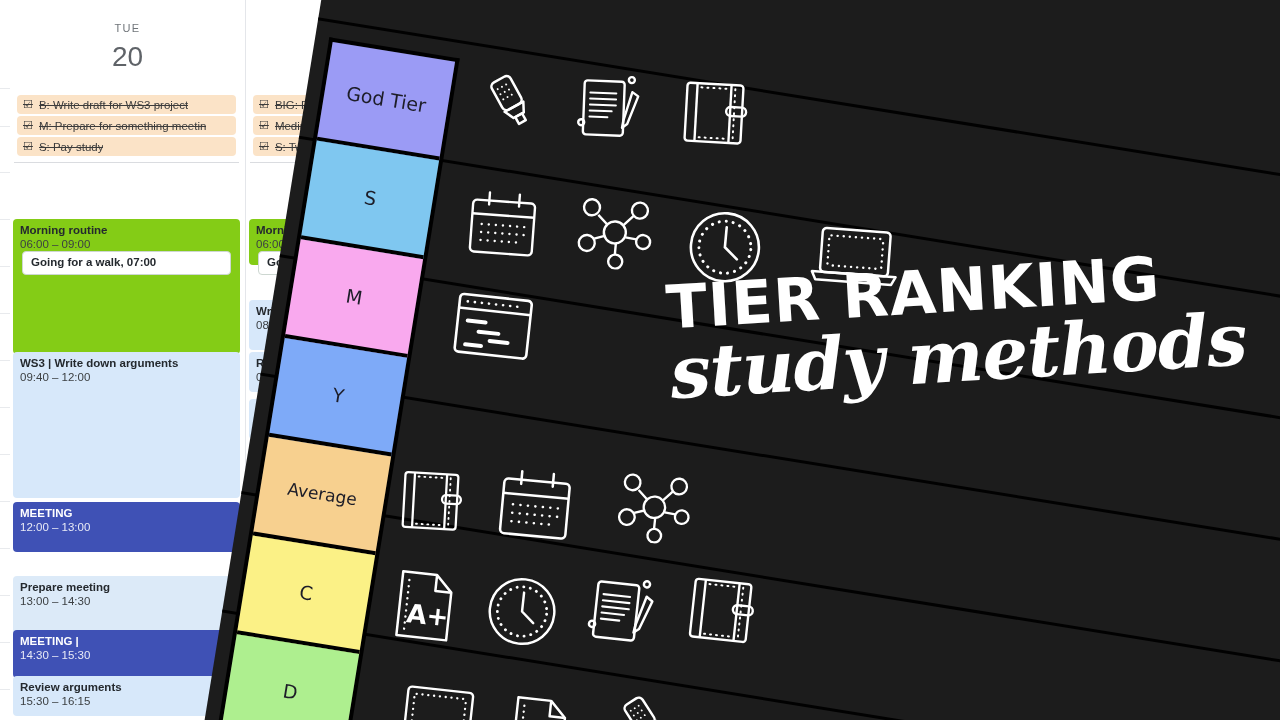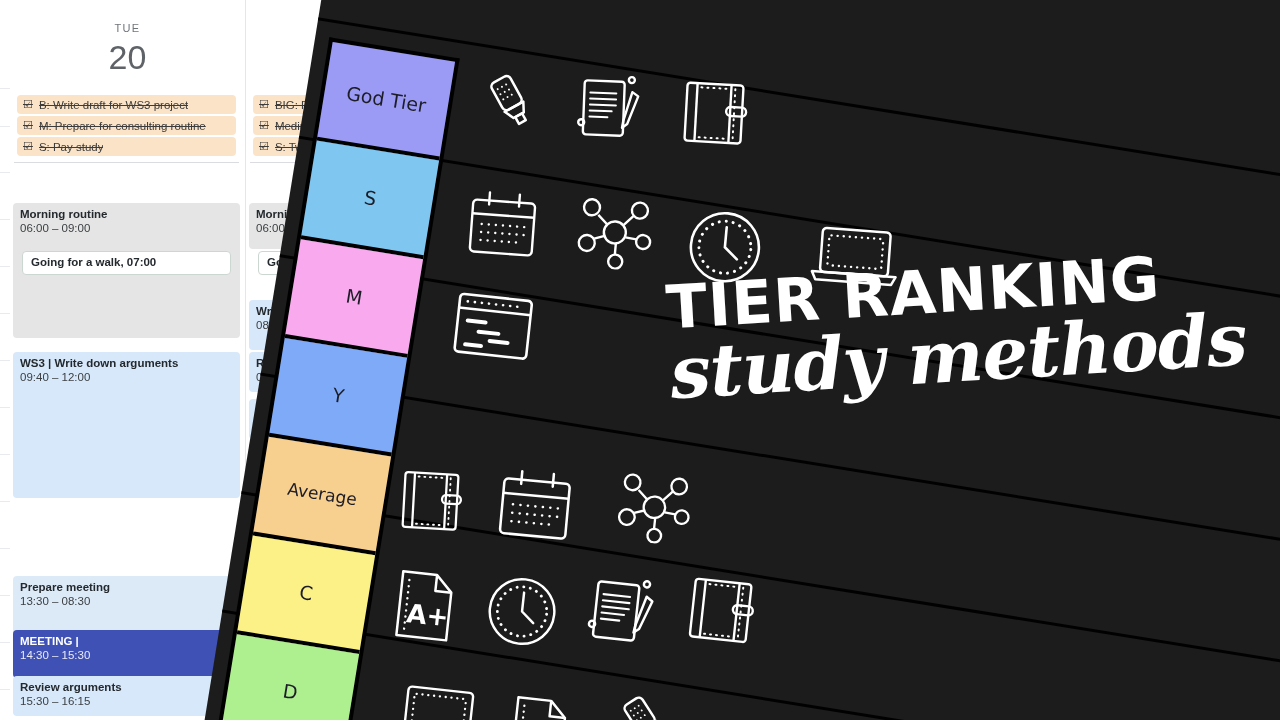--- a/index.html
+++ b/index.html
@@ -26,21 +26,21 @@
   #col-tue { left: 10px; width: 236px; }
   #col-wed { left: 246px; width: 236px; }
   #col-thu { left: 482px; width: 236px; }
 
   .cal-head { height: 88px; text-align: center; background:#fff; }
   .cal-dow {
     font-size: 11px; letter-spacing: 1.4px; color: #70757a; font-weight: 500;
     padding-top: 22px;
   }
   .cal-daynum {
-    font-size: 34px; color: #5f6368; font-weight: 400; line-height: 42px; padding-top:2px;
+    font-size: 28px; color: #5f6368; font-weight: 400; line-height: 42px; padding-top:2px;
   }
   
   .hourlines { position:absolute; left:0; top:88px; width:720px; height:632px; pointer-events:none; }
   .hline { position:absolute; left:0; width:720px; height:1px; background:#e8eaed; }
 
   .allday {
     position:absolute; top:90px; left:4px; right:6px;
     padding: 3px 0 4px 0;
     border-bottom: 1px solid #dadce0;
   }
@@ -55,21 +55,21 @@
   .task .chk { text-decoration: none; font-size: 11px; color:#3c3c3c; flex:0 0 auto; }
   .task .t-label { overflow:hidden; text-overflow:clip; }
 
   .ev {
     position:absolute; left:3px; right:5px;
     border-radius: 4px; padding: 4px 7px;
     font-size: 11.5px; color: #24292e; overflow: hidden;
   }
   .ev .ev-title { font-weight: 700; line-height: 14px; white-space: nowrap; }
   .ev .ev-time  { font-weight: 400; line-height: 14px; color:#3c4043; }
-  .ev.green  { background: #e5e5e5; }
+  .ev.green  { background: #84cc16; margin-top: 16px; }
   .ev.blue   { background: #d7e8fa; }
   .ev.blue2  { background: #dceaf8; }
   .ev.darkblue { background: #3f51b5; color: #fff; }
   .ev.darkblue .ev-time { color: #e8eaf6; }
   .ev.mint   { background: #d5e4d8; }
   .ev.white  { background: #ffffff; border:1px solid #cdd7d1; }
   .ev.peach  { background: #fbe3c7; }
   .ev-inline { white-space: nowrap; font-weight: 700; line-height:15px; }
   .bang { color:#d93025; font-weight:800; }
 
@@ -154,45 +154,49 @@
         <div class="cal-dow">TUE</div>
         <div class="cal-daynum">20</div>
       </div>
       <div class="allday">
         <div class="task">
           <span class="chk">☑</span>
           <span class="t-label">B: Write draft for WS3 project</span>
         </div>
         <div class="task">
           <span class="chk">☑</span>
-          <span class="t-label">M: Prepare for consulting routine</span>
+          <span class="t-label">M: Prepare for something meetin</span>
         </div>
         <div class="task">
           <span class="chk">☑</span>
           <span class="t-label">S: Pay study</span>
         </div>
       </div>
 
       <div class="ev green" style="top:203px;height:135px">
         <div class="ev-title">Morning routine</div>
         <div class="ev-time">06:00 – 09:00</div>
       </div>
       <div class="ev white" style="top:251px;height:24px;left:12px;right:14px;padding:3px 8px">
         <div class="ev-inline">Going for a walk, 07:00</div>
       </div>
 
       <div class="ev blue" style="top:352px;height:146px">
         <div class="ev-title">WS3 | Write down arguments</div>
         <div class="ev-time">09:40 – 12:00</div>
       </div>
 
+      <div class="ev darkblue" style="top:502px;height:50px">
+        <div class="ev-title">MEETING</div>
+        <div class="ev-time">12:00 – 13:00</div>
+      </div>
 
       <div class="ev blue2" style="top:576px;height:60px">
         <div class="ev-title">Prepare meeting</div>
-        <div class="ev-time">13:30 – 08:30</div>
+        <div class="ev-time">13:00 – 14:30</div>
       </div>
 
       <div class="ev darkblue" style="top:630px;height:48px">
         <div class="ev-title">MEETING |</div>
         <div class="ev-time">14:30 – 15:30</div>
       </div>
 
       <div class="ev blue" style="top:676px;height:40px">
         <div class="ev-title">Review arguments</div>
         <div class="ev-time">15:30 – 16:15</div>

